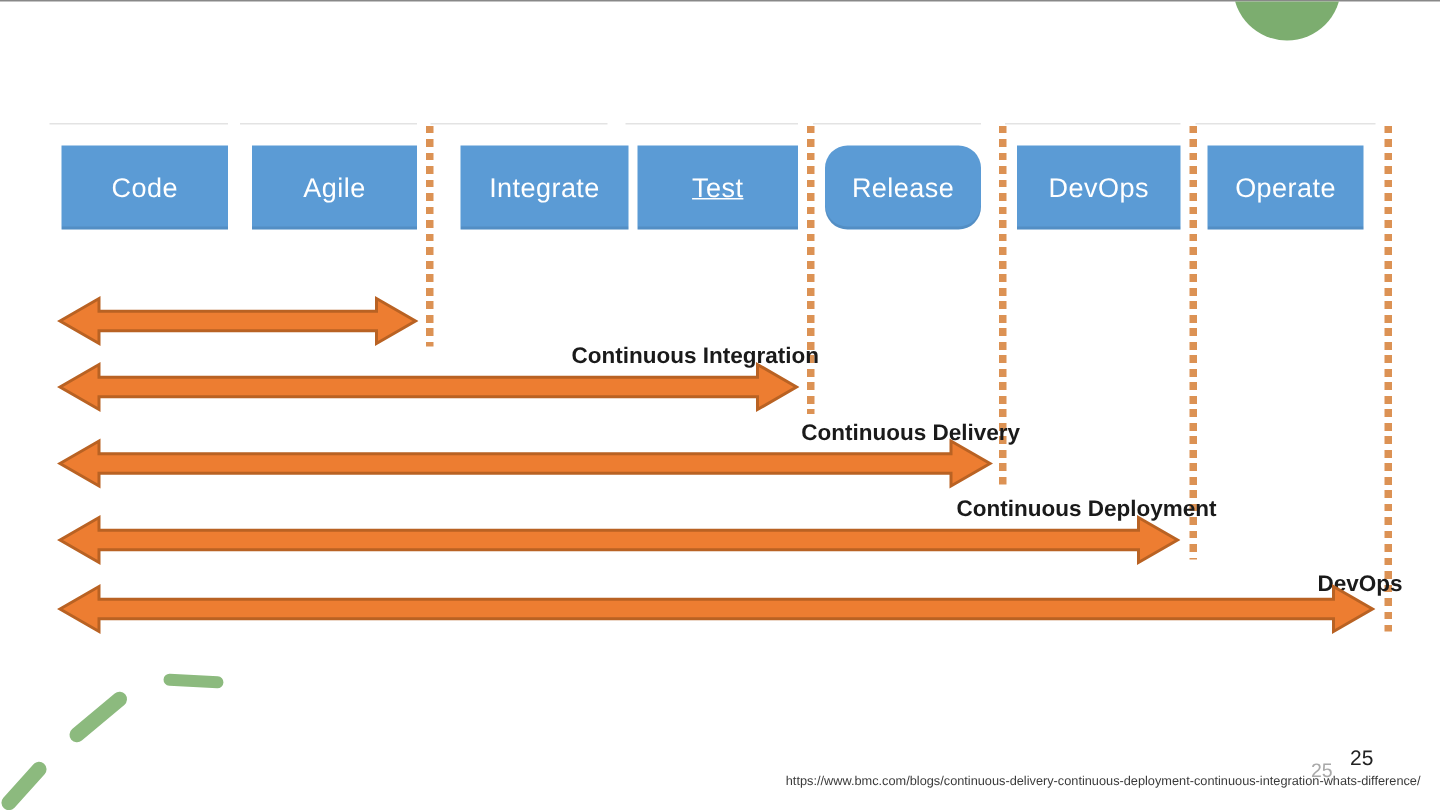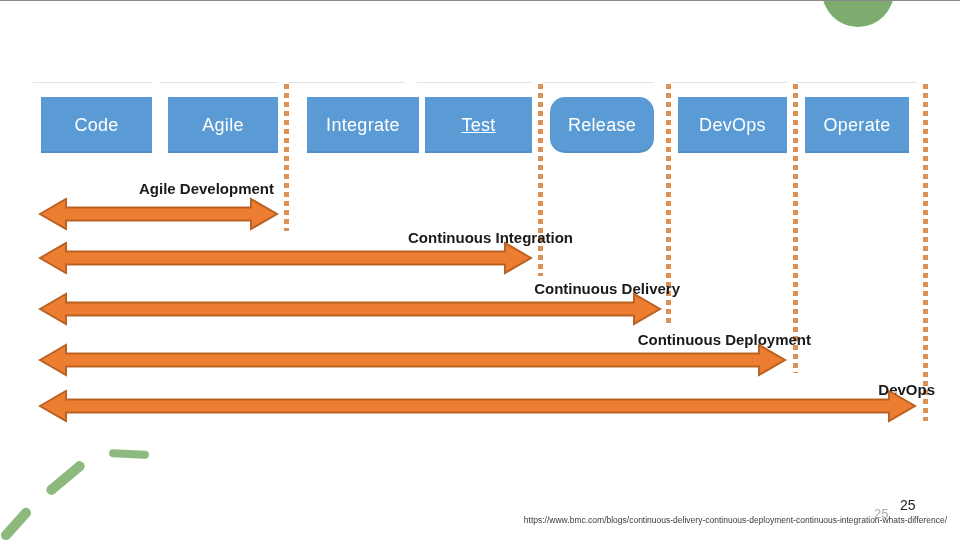--- a/index.html
+++ b/index.html
@@ -76,22 +76,21 @@
   <div class="stage" style="left:550px; width:104px;border-radius:15px;">Release</div>
   <div class="stage" style="left:678px; width:109px;">DevOps</div>
   <div class="stage" style="left:805px; width:104px;">Operate</div>
 
   <div class="dotline" style="left:284px; height:147px;"></div>
   <div class="dotline" style="left:538px; height:192px;"></div>
   <div class="dotline" style="left:666px; height:239px;"></div>
   <div class="dotline" style="left:793px; height:289px;"></div>
   <div class="dotline" style="left:923px; height:337px;"></div>
 
-  <div class="arrow-label" style="right:728px; top:179px;">Agile Development</div>
-  <div class="arrow-label" style="right:429px; top:228px;">Continuous Integration</div>
+  <div class="arrow-label" style="right:456px; top:228px;">Continuous Integration</div>
   <div class="arrow-label" style="right:322px; top:279px;">Continuous Delivery</div>
   <div class="arrow-label" style="right:191px; top:330px;">Continuous Deployment</div>
   <div class="arrow-label" style="right:67px;  top:380px;">DevOps</div>
 
   <div class="arrow" style="top:196px;">
     <svg width="241" height="34" viewBox="0 0 241 34">
       <polygon points="2,17 28,2 28,10.5 213,10.5 213,2 239,17 213,32 213,23.5 28,23.5 28,32" fill="#ed7d31" stroke="#b96223" stroke-width="2"></polygon>
     </svg>
   </div>
   <div class="arrow" style="top:240px;">

